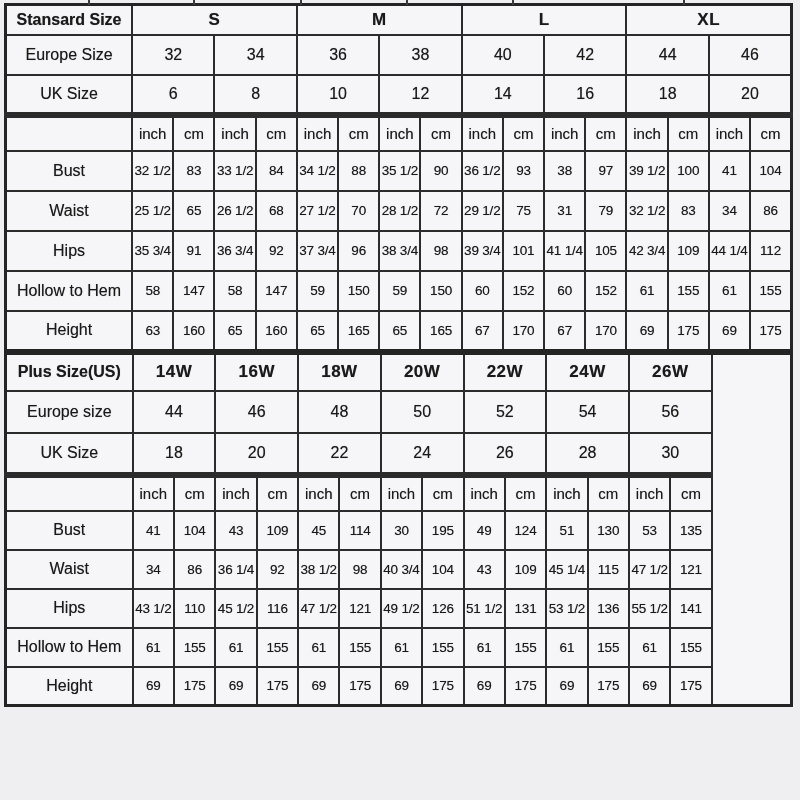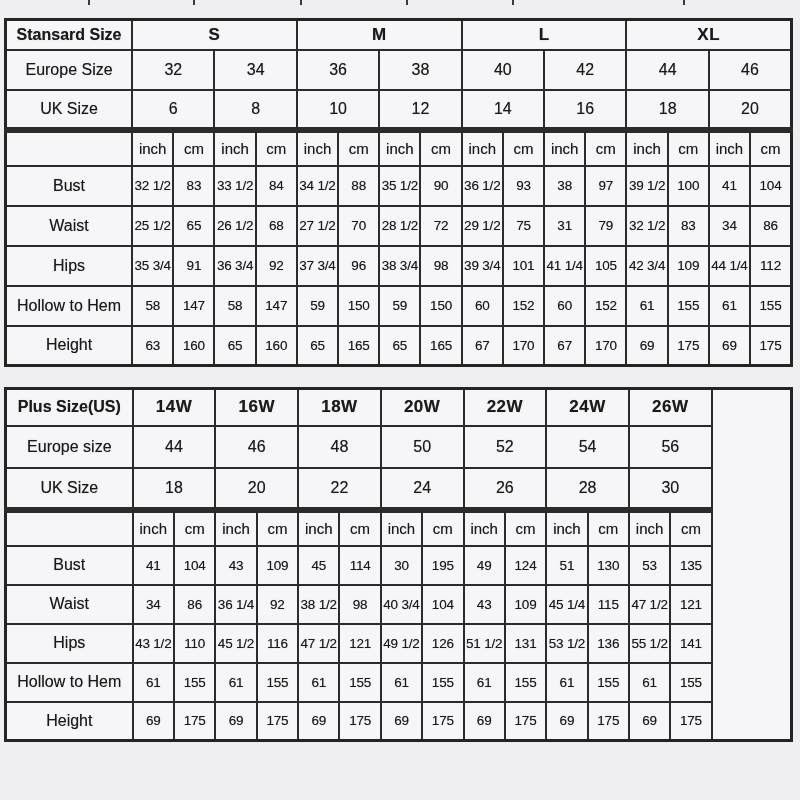--- a/index.html
+++ b/index.html
@@ -5,21 +5,21 @@
   html, body {
     margin: 0;
     padding: 0;
     width: 800px;
     height: 800px;
     background: #efeef0;
     font-family: "Liberation Sans", sans-serif;
   }
   .wrap {
     position: relative;
-    padding: 18px 5px 0 4px;
+    padding: 3px 5px 0 4px;
   }
   .tick {
     position: absolute;
     top: 0;
     width: 2px;
     height: 5px;
     background: #3a3a3a;
   }
   table {
     border-collapse: collapse;
@@ -42,21 +42,21 @@
   }
   .bold { font-weight: bold; }
   .big  { font-size: 17px; letter-spacing: 0.5px; }
   .lbl  { font-size: 16px; }
   .unit { font-size: 15px; }
   .frac { font-size: 13.5px; letter-spacing: -0.2px; }
   .thicktop td { border-top-width: 6px; }
   #t1 tr { height: 40px; }
   #t1 tr.r-head  { height: 30px; }
   #t1 tr.r-units { height: 36px; }
-  #t2 { margin-top: 20px; }
+  #t2 { }
   #t2 tr { height: 39px; }
   #t2 tr.r-head  { height: 37px; }
   #t2 tr.r-info  { height: 42px; }
   #t2 tr.r-units { height: 36px; }
 </style>
 </head>
 <body>
 
 <div class="wrap">
   <table id="t1">

